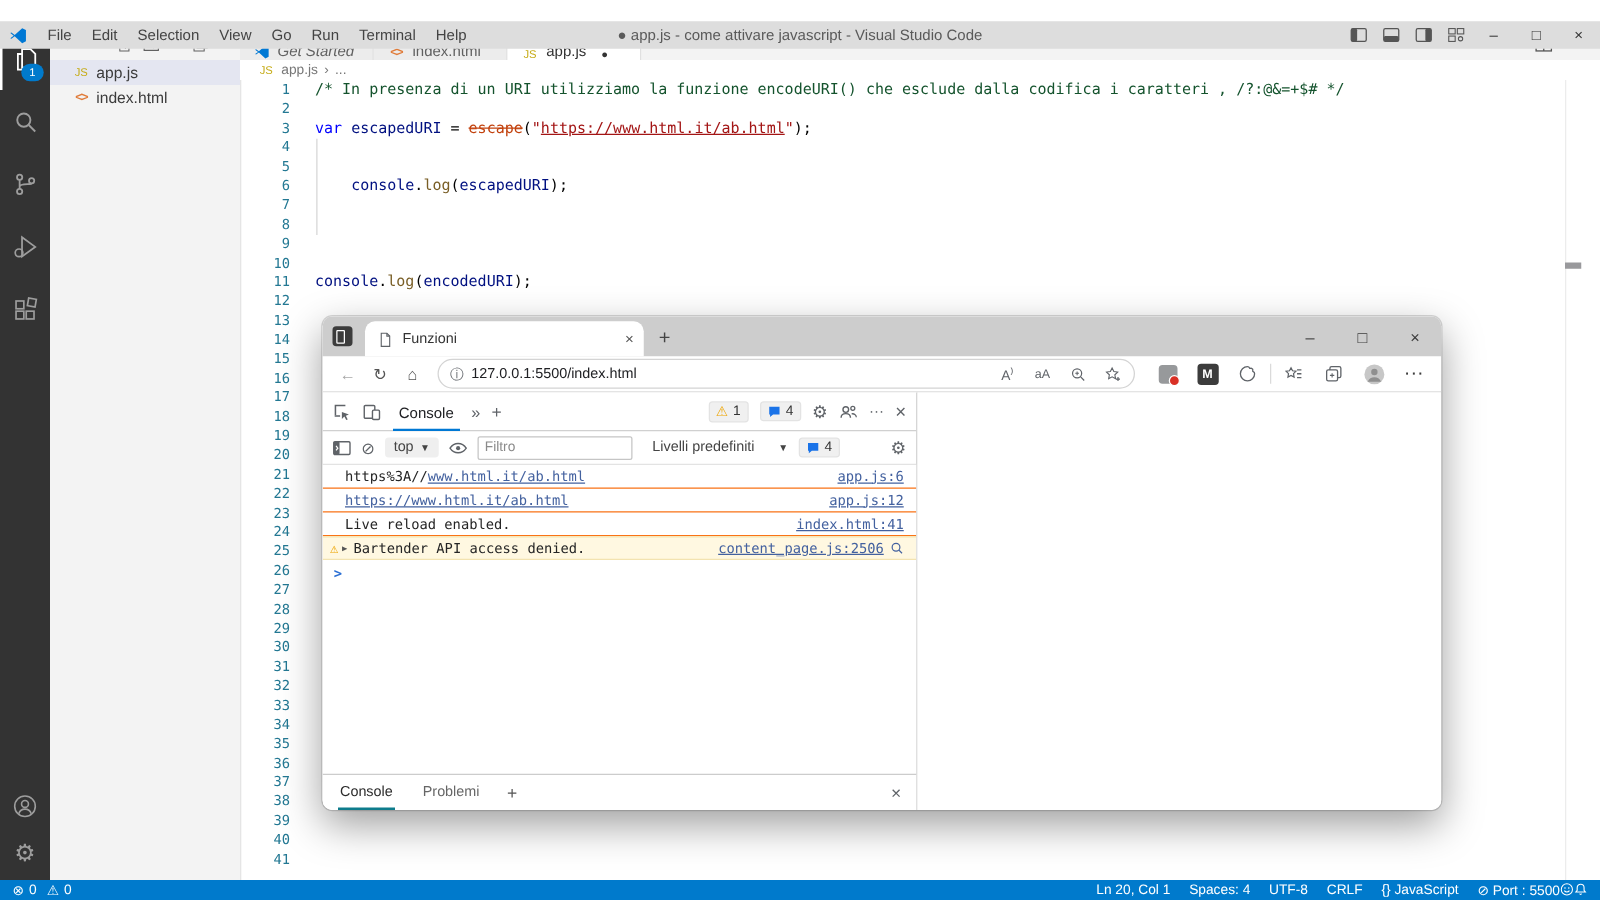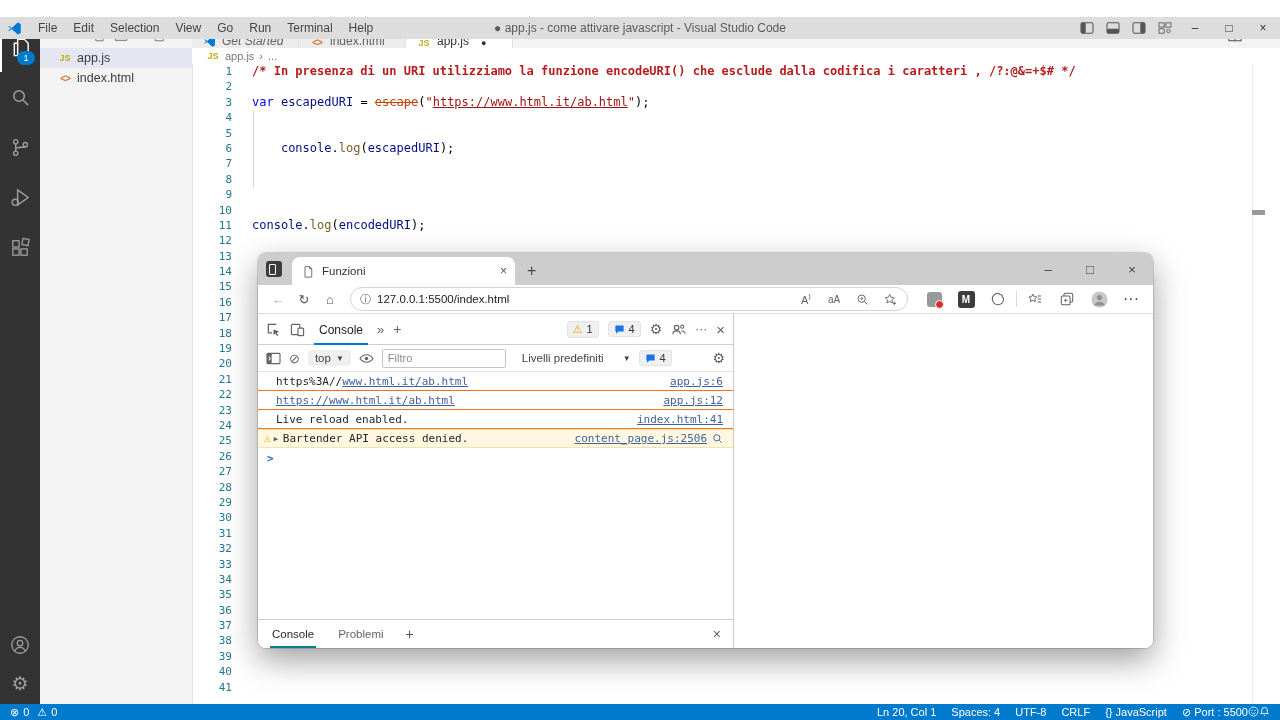--- a/index.html
+++ b/index.html
@@ -25,21 +25,21 @@
             color:#fff;font-size:9px;display:flex;align-items:center;justify-content:center;padding:0 2px;}
   .ab-bottom{position:absolute;bottom:2px;left:0;width:40px;}
   .ab-gear{font-size:19px;line-height:1;}
 
   
   .sidebar{position:absolute;left:40px;top:22px;width:152px;bottom:16px;background:#f3f3f3;border-right:1px solid #e5e5e5;z-index:2;}
   .sb-head{height:26px;display:flex;align-items:center;padding:0 6px 0 10px;color:#616161;font-size:11px;gap:8px;}
   .sb-head .spacer{flex:1;}
   .file-row{height:20px;display:flex;align-items:center;padding-left:18px;font-size:12.5px;color:#3b3b3b;gap:5px;cursor:default;}
   .file-row.selected{background:#e4e6f1;}
-  .ico-js{color:#c5ab15;font-size:9px;font-weight:bold;font-style:normal;width:14px;text-align:center;flex:none;}
+  .ico-js{color:#c5ab15;font-size:9px;font-weight:normal;font-style:normal;width:14px;text-align:center;flex:none;}
   .ico-html{color:#e07b39;font-size:10px;font-weight:bold;font-style:normal;width:14px;text-align:center;flex:none;letter-spacing:-1px;}
 
   
   .tabbar{position:absolute;left:192px;top:22px;right:0;height:26px;background:#f3f3f3;display:flex;z-index:2;}
   .etab{height:100%;display:flex;align-items:flex-end;gap:6px;padding:0 11px;font-size:12px;color:#616161;
         background:#ececec;border-right:1px solid #e0e0e0;min-width:84px;}
   .etab.active{background:#fff;color:#333;}
   .etab .dirty{font-size:9px;color:#333;margin-left:6px;}
   .etab.italic .etab-label{font-style:italic;}
   .tab-actions{margin-left:auto;display:flex;align-items:center;gap:10px;padding-right:12px;color:#555;}
@@ -47,21 +47,21 @@
   
   .breadcrumb{position:absolute;left:192px;top:48px;right:0;height:16px;background:#fff;display:flex;
               align-items:center;gap:5px;padding-left:14px;font-size:11px;color:#777;z-index:2;}
 
   
   .editor{position:absolute;left:192px;top:64px;right:0;bottom:16px;background:#fff;
           font-family:"DejaVu Sans Mono",monospace;font-size:12px;z-index:1;overflow:hidden;}
   .cline{display:flex;height:15.4px;line-height:15.4px;}
   .lnum{width:40px;text-align:right;color:#237893;font-size:11px;flex:none;}
   .lcode{padding-left:20px;white-space:pre;color:#000;}
-  .tk-c{color:#b91c1c;font-weight:bold;} .tk-k{color:#0000ff;} .tk-v{color:#001080;} .tk-f{color:#795E26;}
+  .tk-c{color:#14532d;} .tk-k{color:#0000ff;} .tk-v{color:#001080;} .tk-f{color:#795E26;}
   .tk-s{color:#a31515;} .tk-p{color:#000;}
   .tk-d{color:#c2410c;text-decoration:line-through;}
   .tk-u{color:#a31515;text-decoration:underline;}
   .indent-guide{position:absolute;left:61px;top:47px;width:1px;height:77px;background:#d6d6d6;}
   .mini-border{position:absolute;right:27px;top:0;bottom:0;width:1px;background:#ececec;}
   .scrollmark{position:absolute;right:15px;top:146px;width:13px;height:5px;background:#99999c;}
 
   
   .statusbar{position:absolute;left:0;right:0;bottom:0;height:16px;background:#007acc;color:#fff;
              display:flex;align-items:center;font-size:11px;padding:0 10px;z-index:20;}

